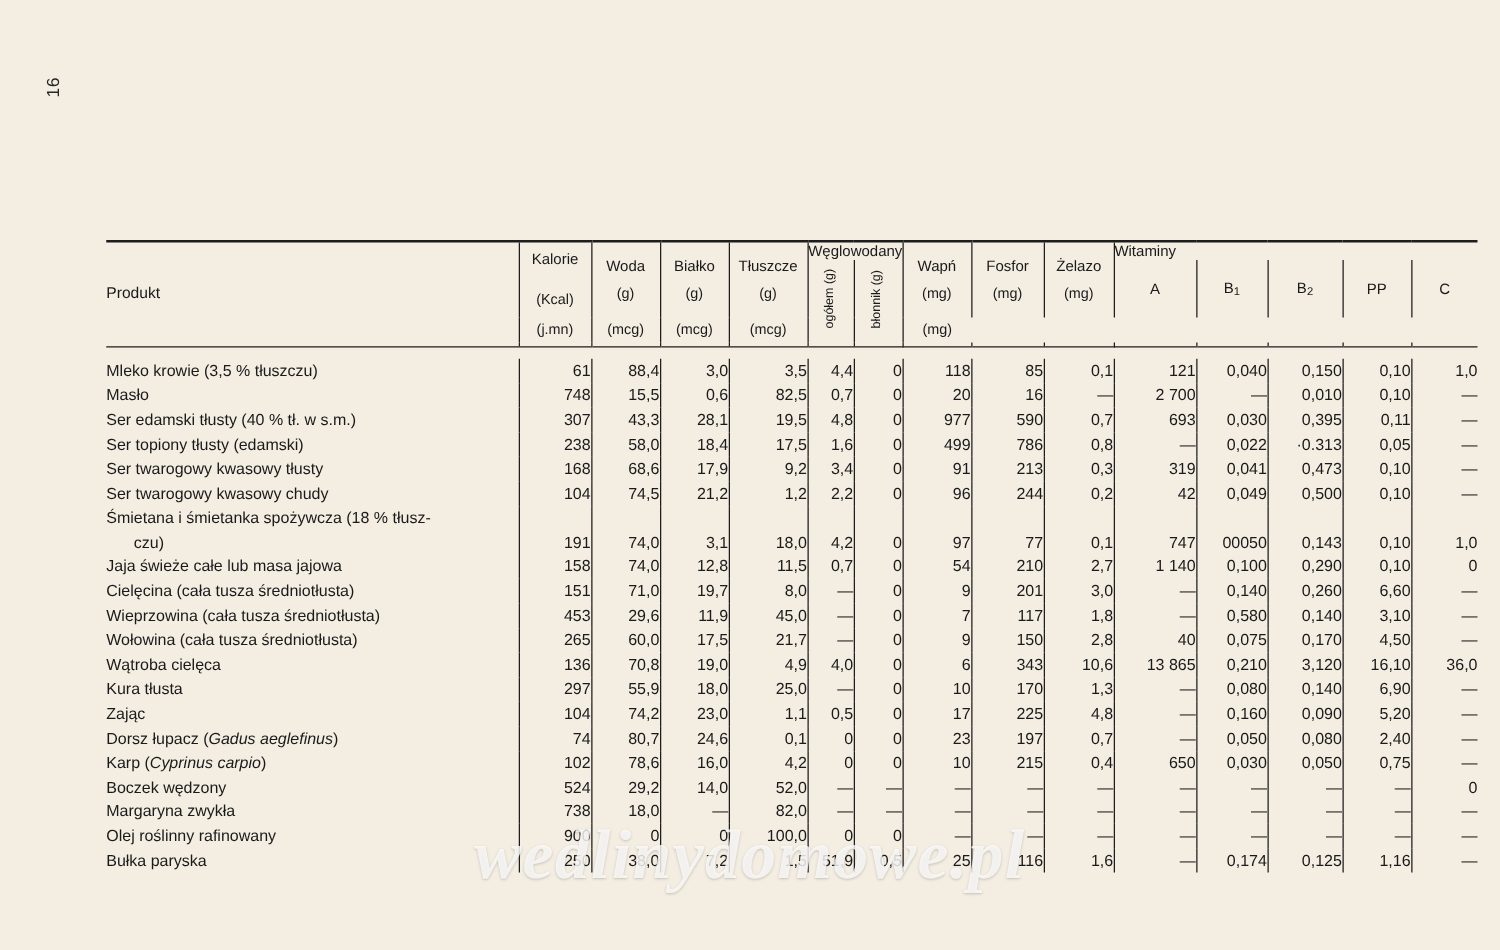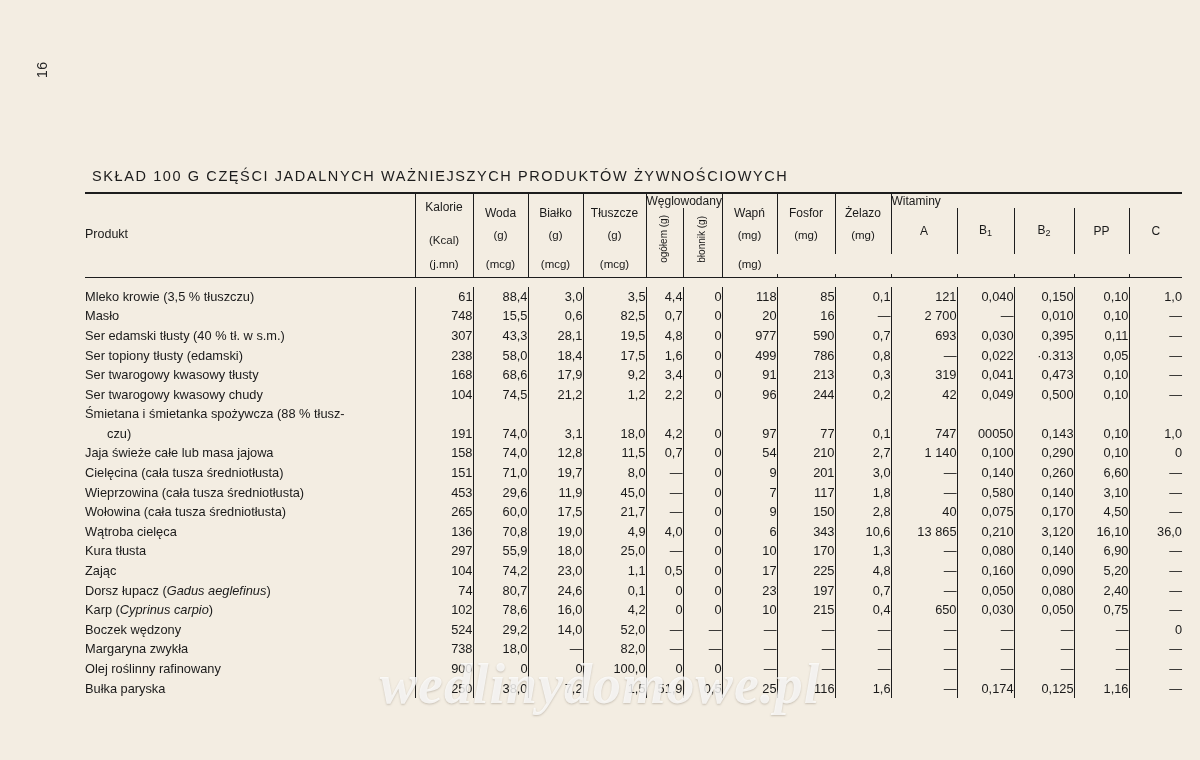--- a/index.html
+++ b/index.html
@@ -135,21 +135,20 @@
   .ital { font-style: italic; }
   .sub { font-size: 9px; vertical-align: -2px; }
 </style>
 </head>
 <body>
 
 <div class="page">
 
   <div class="page-number">16</div>
 
-  <div class="title">SKŁAD 100 G CZĘŚCI JADALNYCH WAŻNIEJSZYCH PRODUKTÓW ŻYWNOŚCIOWYCH</div>
 
   <div class="table-wrap">
     <table class="nutri">
       <colgroup>
         <col style="width:330px">
         <col style="width:58px">
         <col style="width:55px">
         <col style="width:55px">
         <col style="width:63px">
         <col style="width:37px">
@@ -349,21 +348,21 @@
             <td class="num vline">96</td>
             <td class="num vline">244</td>
             <td class="num vline vline-r">0,2</td>
             <td class="num vline">42</td>
             <td class="num vline">0,049</td>
             <td class="num vline">0,500</td>
             <td class="num vline">0,10</td>
             <td class="num vline">—</td>
           </tr>
           <tr>
-            <td class="name">Śmietana i śmietanka spożywcza (88 % tłusz-</td>
+            <td class="name">Śmietana i śmietanka spożywcza (18 % tłusz-</td>
             <td class="num vline"></td>
             <td class="num vline"></td>
             <td class="num vline"></td>
             <td class="num vline"></td>
             <td class="num vline"></td>
             <td class="num vline vline-r"></td>
             <td class="num vline"></td>
             <td class="num vline"></td>
             <td class="num vline vline-r"></td>
             <td class="num vline"></td>

